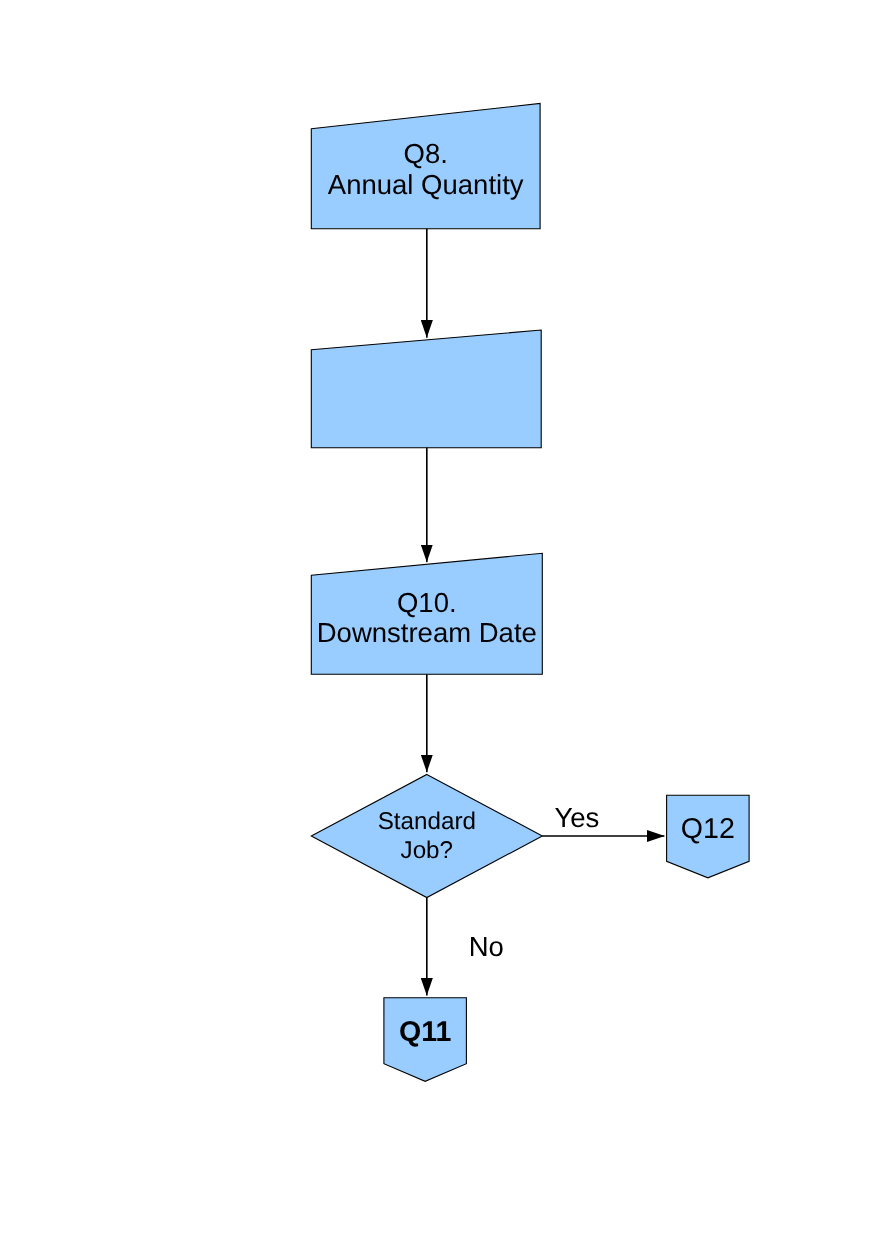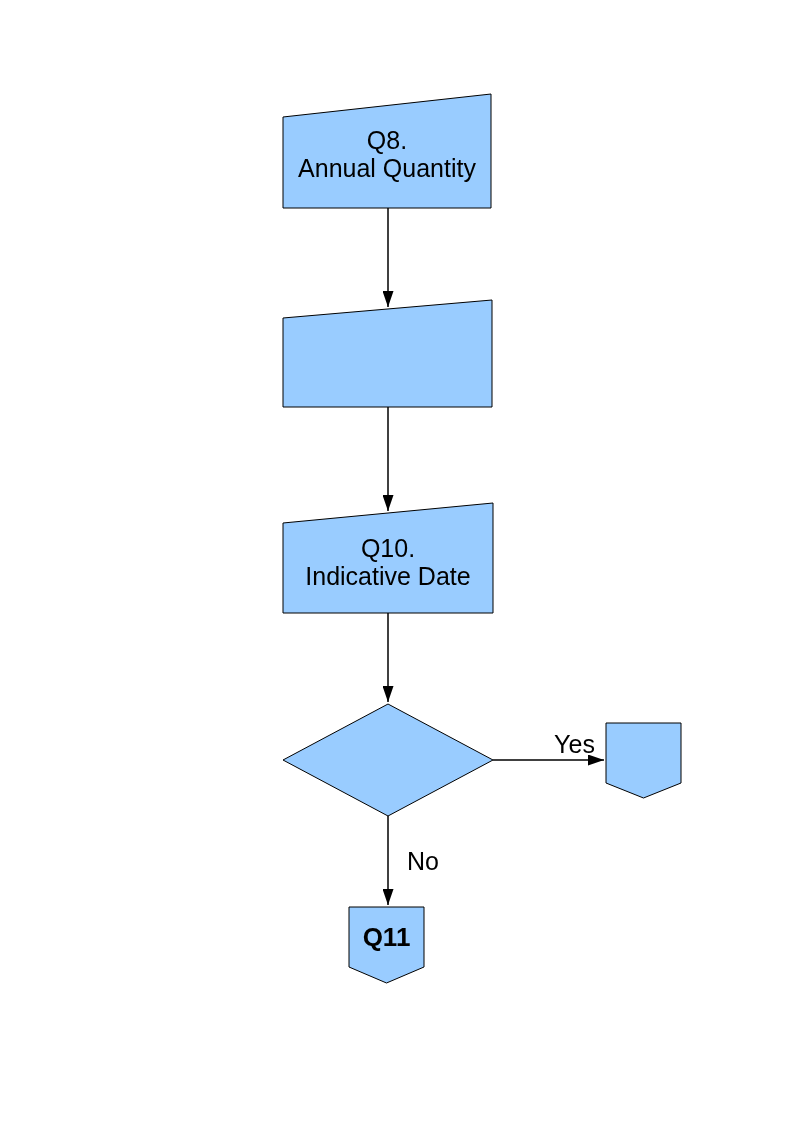--- a/index.html
+++ b/index.html
@@ -44,22 +44,22 @@
   .lbl-q10      { left:283px; top:510px; width:210px; height:104px; font-size:25px; line-height:1.12; }
   .lbl-decision { left:283px; top:704px; width:210px; height:112px; font-size:22px; line-height:1.2; }
   .lbl-q12      { left:606px; top:723px; width:75px;  height:60px;  font-size:26px; }
   .lbl-q11      { left:349px; top:907px; width:75px;  height:60px;  font-size:26px;font-weight:bold; }
   .edge-label {
     position: absolute;
     color: #000000;
     font-size: 25px;
     line-height: 1;
   }
-  .lbl-yes { left:532px; top:732px; width:85px; text-align:center; }
-  .lbl-no  { left:388px; top:849px; width:70px; text-align:center; }
+  .lbl-yes { left:482px; top:732px; width:85px; text-align:center; }
+  .lbl-no  { left:388px; top:849px; width:70px; text-align:right; }
 </style>
 </head>
 <body>
 
 <div class="page">
 
   <svg class="diagram-svg" viewBox="0 0 794 1123" xmlns="http://www.w3.org/2000/svg">
     <defs>
       <marker id="arrowhead" markerUnits="userSpaceOnUse" markerWidth="16" markerHeight="11" viewBox="0 0 16 11" refX="16" refY="5.5" orient="auto">
         <path d="M0,0 L16,5.5 L0,11 Z" fill="#000000"></path>
@@ -78,19 +78,22 @@
     <line x1="388" y1="208" x2="388" y2="307" marker-end="url(#arrowhead)"></line>
     <line x1="388" y1="407" x2="388" y2="511" marker-end="url(#arrowhead)"></line>
     <line x1="388" y1="613" x2="388" y2="702" marker-end="url(#arrowhead)"></line>
     <line x1="493" y1="760" x2="604" y2="760" marker-end="url(#arrowhead)"></line>
     <line x1="388" y1="816" x2="388" y2="905" marker-end="url(#arrowhead)"></line>
   </svg>
 
   <div class="node-label lbl-q8">Q8.
 Annual Quantity</div>
   <div class="node-label lbl-q10">Q10.
-Indicative Date</div>
+Downstream Date</div>
+  <div class="node-label lbl-decision">Standard
+Job?</div>
+  <div class="node-label lbl-q12">Q12</div>
   <div class="node-label lbl-q11">Q11</div>
 
   <div class="edge-label lbl-yes">Yes</div>
   <div class="edge-label lbl-no">No</div>
 
 </div>
 
 </body></html>

